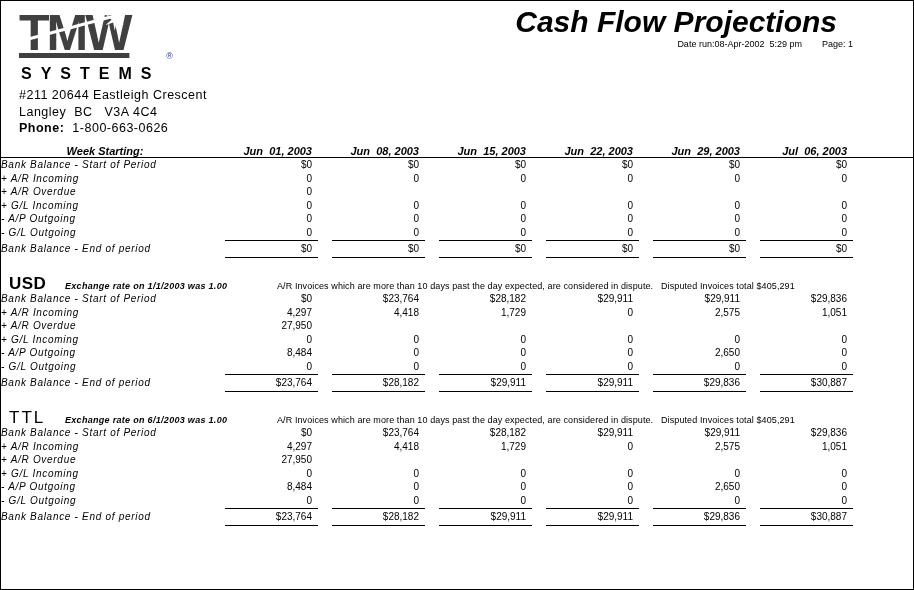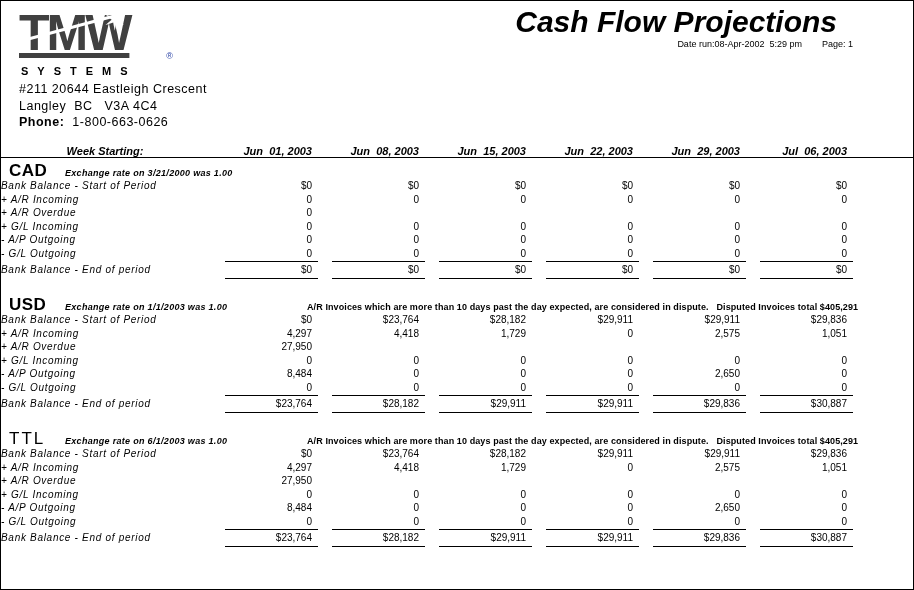--- a/index.html
+++ b/index.html
@@ -24,21 +24,21 @@
   .streak{
     position:absolute;left:0px;top:33px;width:146px;height:3px;
     background:#fff;transform:rotate(-15deg);transform-origin:left center;
   }
   .star{
     position:absolute;left:84px;top:0px;
     color:#fff;font-size:28px;line-height:28px;font-weight:normal;
   }
   .reg{position:absolute;right:-4px;bottom:2px;font-size:9px;color:#2841A5;}
   .systems{
-    font-size:11px;font-weight:bold;letter-spacing:9px;margin:2px 0 4px 2px;
+    font-size:16px;font-weight:bold;letter-spacing:9px;margin:2px 0 4px 2px;
   }
   .addr{font-size:12.5px;letter-spacing:0.5px;line-height:16.5px;white-space:pre;}
   .contact{font-size:12.5px;letter-spacing:0.5px;line-height:16.5px;}
   .contact b{margin-right:8px;}
   .title-block{position:absolute;top:4px;right:60px;text-align:right;}
   .title-block h1{
     margin:0;padding-right:16px;
     font-size:30px;font-style:italic;font-weight:bold;letter-spacing:0px;
   }
   .meta{font-size:9px;margin-top:0px;white-space:pre;}
@@ -63,22 +63,22 @@
   .sec-code{
     font-size:17px;font-weight:bold;padding-left:8px;width:64px;flex:none;
     letter-spacing:0.5px;
   }
   #sections .section:nth-of-type(3) .sec-code{font-weight:normal;letter-spacing:2px;}
   .sec-exch{
     font-style:italic;font-size:9px;font-weight:bold;width:212px;flex:none;
     letter-spacing:0.3px;white-space:pre;
   }
   .sec-dispute{
-    font-size:9px;font-weight:bold;flex:1;padding-right:34px;
-    letter-spacing:0.1px;white-space:pre;margin-left:30px;
+    font-size:9px;font-weight:normal;flex:1;padding-right:34px;
+    letter-spacing:0.1px;white-space:pre;
   }
   .row{height:13.5px;line-height:13px;font-size:10px;}
   .rlabel{letter-spacing:0.7px;white-space:pre;font-style:italic;}
   .val{padding-left:14px;}
   .vnum{display:block;text-align:right;padding-right:6px;}
   .row.end{height:auto;line-height:12px;margin-top:1px;}
   .row.end .rlabel{padding-top:3px;}
   .vline{
     display:block;text-align:right;padding:2px 6px 2px 0;
     border-top:1px solid #000;border-bottom:1px solid #000;
@@ -113,25 +113,20 @@
   <div class="wcol">Jun  01, 2003</div>
       <div class="wcol">Jun  08, 2003</div>
       <div class="wcol">Jun  15, 2003</div>
       <div class="wcol">Jun  22, 2003</div>
       <div class="wcol">Jun  29, 2003</div>
       <div class="wcol">Jul  06, 2003</div>
     </div>
 
   <div id="sections">
       <section class="section">
-    <div class="sec-head">
-      <span class="sec-code">CAD</span>
-      <span class="sec-exch">Exchange rate on 3/21/2000 was 1.00</span>
-      <span class="sec-dispute"></span>
-    </div>
     <div class="grid row">
        <div class="rlabel">Bank Balance - Start of Period</div>
        <div class="val">
             <span class="vnum">$0</span>
           </div>
           <div class="val">
             <span class="vnum">$0</span>
           </div>
           <div class="val">
             <span class="vnum">$0</span>

